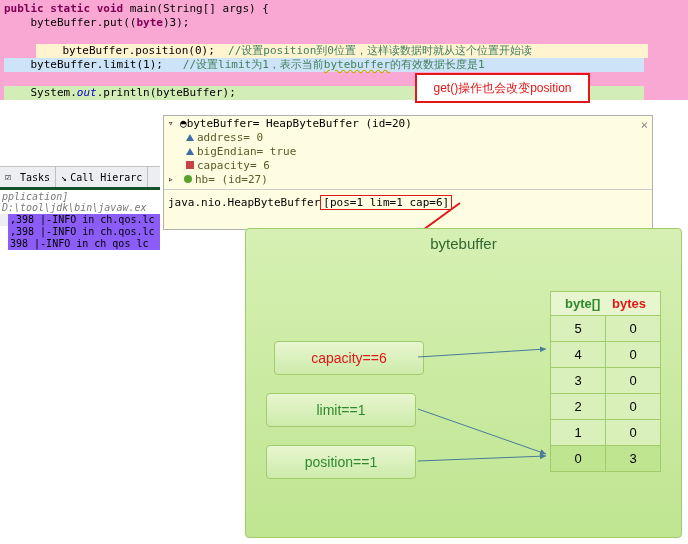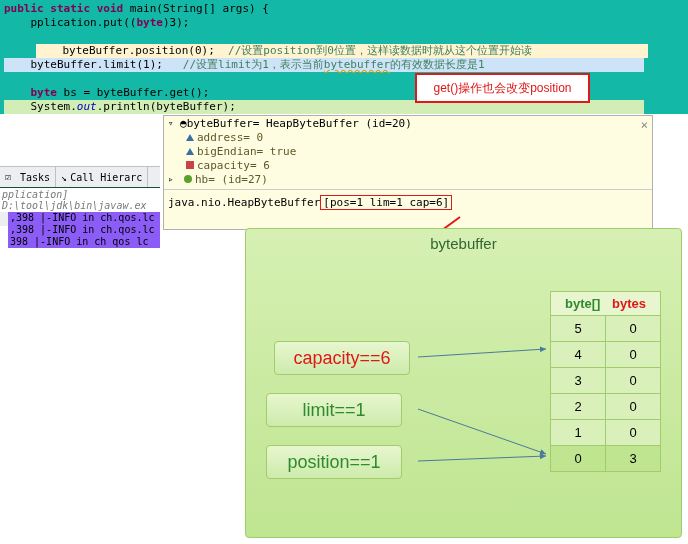--- a/index.html
+++ b/index.html
@@ -1,18 +1,18 @@
 <!DOCTYPE html>
 <html><head>
 <meta charset="utf-8">
 <style>
   * { margin: 0; padding: 0; box-sizing: border-box; }
   body { font-family: Consolas, monospace; font-size: 11px; background: #fff; width: 688px; height: 544px; position: relative; overflow: hidden; }
   
-  .code-area { width: 100%; background: #14b8a6; padding: 2px 11px 0 4px; }
+  .code-area { width: 100%; background: #f9a8d4; padding: 2px 11px 0 4px; }
   .code-line { white-space: pre; line-height: 14px; font-size: 11px; }
   .kw { color: #7f0055; font-weight: bold; }
   .comment { color: #3f7f5f; }
   .hl-yellow { background: #fff3d0; display: inline-block; width: 612px; margin-left: 32px; }
   .hl-blue { background: #cde3f7; display: inline-block; width: 640px; }
   .hl-green-row { background: #d2edb6; display: inline-block; width: 640px; }
   
   .debug-popup { position: absolute; top: 115px; left: 163px; width: 490px; height: 115px; background: #fffde1; border: 1px solid #b0b0b0; font-size: 11px; }
   .debug-row { display: flex; align-items: center; height: 14px; padding-left: 4px; }
   .tri { display: inline-block; width: 8px; margin-right: 2px; font-size: 9px; }
@@ -24,54 +24,53 @@
   .debug-output { margin: 6px 0 0 4px; font-family: Consolas, monospace; }
   .red-box-inline { border: 1px solid #e01818; padding: 0 2px; }
   .close-x { position: absolute; top: 2px; right: 4px; font-size: 12px; color: #888; cursor: default; }
   
   .callout-red { position: absolute; top: 73px; left: 415px; width: 175px; height: 30px; border: 2px solid #e01818; background: #fff; display: flex; align-items: center; justify-content: center; font-family: "Microsoft YaHei", sans-serif; font-size: 12px; color: #e01818; }
   
   .tabs-area { position: absolute; top: 166px; left: 0; width: 160px; height: 60px; background: #eceef1; border-top: 1px solid #c0c0c0; }
   .tab-row { display: flex; height: 20px; font-size: 10px; }
   .tab { padding: 2px 5px; border-right: 1px solid #c0c0c0; display: flex; align-items: center; gap: 3px; }
   .icon-sm { width: 12px; height: 12px; display: inline-block; }
-  .console-line { background: #fff; padding: 1px 2px; font-size: 10px; border-top: 1px solid #14532d; }
+  .console-line { background: #fff; padding: 1px 2px; font-size: 10px; border-top: 3px solid #14532d; }
   .gray-italic { color: #7a7a7a; font-style: italic; }
   .log-lines { background: #8b5cf6; font-size: 10px; padding: 0 2px; line-height: 12px; margin-left: 8px; }
   
   .arrow-red { position: absolute; pointer-events: none; }
   
   .green-panel { position: absolute; top: 228px; left: 245px; width: 437px; height: 310px; background: linear-gradient(#d6f0b3, #bfe591); border: 1px solid #a0cc6c; border-radius: 4px; }
   .panel-title { text-align: center; font-family: Arial, sans-serif; font-size: 15px; color: #363; padding: 6px 0 10px 0; }
   
   .left-labels { position: absolute; left: 20px; top: 112px; display: flex; flex-direction: column; gap: 18px; }
-  .label-box { width: 136px; height: 34px; background: linear-gradient(#e7f6cf, #cdebab); border: 1px solid #a0cc6c; border-radius: 4px; display: flex; align-items: center; justify-content: center; font-family: Arial, sans-serif; font-size: 18px; }
+  .label-box { width: 150px; height: 34px; background: linear-gradient(#e7f6cf, #cdebab); border: 1px solid #a0cc6c; border-radius: 4px; display: flex; align-items: center; justify-content: center; font-family: Arial, sans-serif; font-size: 14px; }
   .red-txt { color: #e01818; margin-left: 8px; }
   .green-txt { color: #2f8a2f; }
   
   .byte-table { position: absolute; right: 20px; top: 62px; border-collapse: collapse; font-family: Arial, sans-serif; font-size: 13px; }
   .byte-table th, .byte-table td { border: 1px solid #a0cc6c; text-align: center; }
   .byte-table th { background: #e7f6cf; padding: 4px 8px; }
   .byte-table td { background: #d9f0ba; width: 55px; height: 26px; }
   .byte-table .header-top th { height: 22px; }
   .byte-table .hl td { background: #bfe591; }
   
   .svg-lines { position: absolute; top: 0; left: 0; pointer-events: none; }
 </style>
 </head>
 <body>
 
 <div class="code-area">
   <div class="code-line"><span class="kw">public static void</span><span> main(String[] args) {</span></div>
-  <div class="code-line"><span>    pplication.put((</span><span class="kw">byte</span><span>)3);</span></div>
+  <div class="code-line"><span>    byteBuffer.put((</span><span class="kw">byte</span><span>)3);</span></div>
   <div class="code-line"> </div>
   <div class="code-line hl-yellow"><span>    byteBuffer.position(0);  </span><span class="comment">//设置position到0位置，这样读数据时就从这个位置开始读</span></div>
   <div class="code-line hl-blue"><span>    byteBuffer.limit(1);   </span><span class="comment">//设置limit为1，表示当前</span><span class="comment" style="text-decoration:underline wavy #d0a000">bytebuffer</span><span class="comment">的有效数据长度是1</span></div>
   <div class="code-line"> </div>
-  <div class="code-line"><span>    </span><span class="kw">byte</span><span> bs = byteBuffer.get();</span></div>
   <div class="code-line hl-green-row"><span>    System.</span><span style="color:#0000c0;font-style:italic">out</span><span>.println(byteBuffer);</span></div>
 </div>
 
 <div class="debug-popup">
   <span class="close-x">×</span>
   <div class="debug-row">
       <span class="tri">▿</span>
       <span style="margin-left:2px">◓ </span>
       <span>byteBuffer= HeapByteBuffer  (id=20)</span>
     </div>

